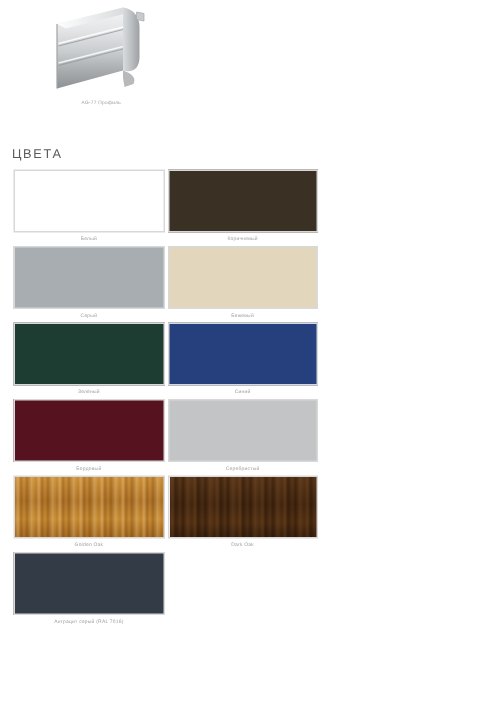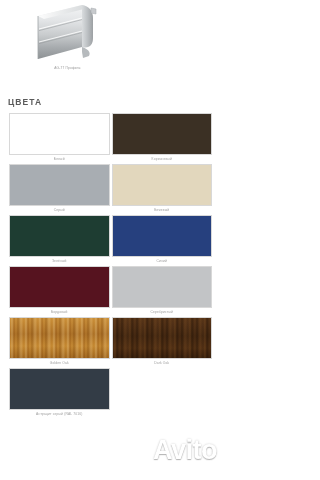--- a/index.html
+++ b/index.html
@@ -46,21 +46,21 @@
   .section {
     padding: 0 8px;
     box-sizing: border-box;
   }
   .section-title {
     font-size: 8.5px;
     line-height: 12px;
     color: #5a5a5a;
     letter-spacing: 1.1px;
     padding: 4px 0 5px 0;
-    font-weight: 700;
+    font-weight: 400;
   }
 
   .swatch-grid {
     display: flex;
     flex-wrap: wrap;
     width: 205px;
   }
   .swatch-cell {
     width: 102.5px;
     box-sizing: border-box;
@@ -255,14 +255,13 @@
 
 <div class="watermark">
   <div class="wm-mark">
     <svg width="27" height="26" viewBox="0 0 27 26" xmlns="http://www.w3.org/2000/svg">
       <circle cx="8.5" cy="7.5" r="6.6" fill="#ffffff" opacity="0.95"></circle>
       <circle cx="20" cy="6" r="4.4" fill="#ffffff" opacity="0.95"></circle>
       <circle cx="7" cy="19" r="5.4" fill="#ffffff" opacity="0.95"></circle>
       <circle cx="18.5" cy="18" r="4.0" fill="#ffffff" opacity="0.95"></circle>
     </svg>
   </div>
-  <div class="wm-text">Avito</div>
 </div>
 
 </body></html>

